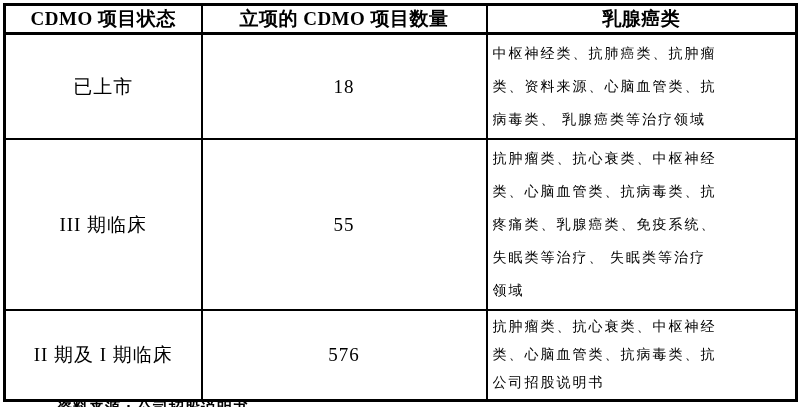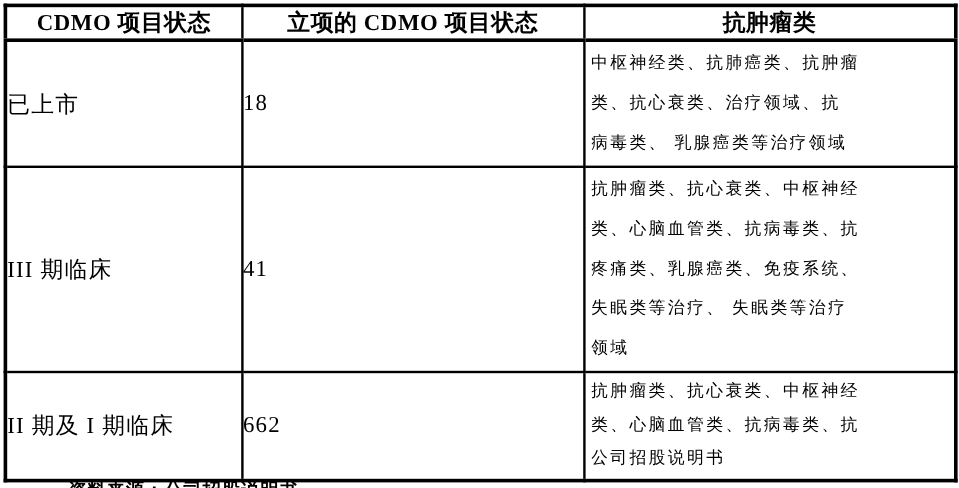--- a/index.html
+++ b/index.html
@@ -37,20 +37,21 @@
     vertical-align: middle;
     letter-spacing: 0.5px;
     border-bottom-width: 3px;
   }
 
   tr.r1 { height: 99px; }
   tr.r2 { height: 166px; }
   tr.r3 { height: 87px; }
 
   td.status, td.count {
+    text-align: center;
     vertical-align: middle;
     font-size: 19px;
     letter-spacing: 1px;
   }
   td.areas {
     vertical-align: middle;
     font-size: 14px;
     padding: 2px 4px 2px 5px;
     margin-left: 35px;
   }
@@ -79,48 +80,48 @@
 
   <table class="cdmo-table">
     <colgroup>
       <col class="c1">
       <col class="c2">
       <col class="c3">
     </colgroup>
     <thead>
       <tr>
         <th>CDMO 项目状态</th>
-        <th>立项的 CDMO 项目状态</th>
-        <th>抗肿瘤类</th>
+        <th>立项的 CDMO 项目数量</th>
+        <th>乳腺癌类</th>
       </tr>
     </thead>
     <tbody>
       <tr class="r1">
         <td class="status">已上市</td>
         <td class="count">18</td>
         <td class="areas">
           <div class="ln">中枢神经类、抗肺癌类、抗肿瘤</div>
-          <div class="ln">类、抗心衰类、治疗领域、抗</div>
+          <div class="ln">类、资料来源、心脑血管类、抗</div>
           <div class="ln">病毒类、 乳腺癌类等治疗领域</div>
         </td>
       </tr>
       <tr class="r2">
         <td class="status">III 期临床</td>
-        <td class="count">41</td>
+        <td class="count">55</td>
         <td class="areas">
           <div class="ln">抗肿瘤类、抗心衰类、中枢神经</div>
           <div class="ln">类、心脑血管类、抗病毒类、抗</div>
           <div class="ln">疼痛类、乳腺癌类、免疫系统、</div>
           <div class="ln">失眠类等治疗、 失眠类等治疗</div>
           <div class="ln">领域</div>
         </td>
       </tr>
       <tr class="r3">
         <td class="status">II 期及 I 期临床</td>
-        <td class="count">662</td>
+        <td class="count">576</td>
         <td class="areas">
           <div class="ln">抗肿瘤类、抗心衰类、中枢神经</div>
           <div class="ln">类、心脑血管类、抗病毒类、抗</div>
           <div class="ln">公司招股说明书</div>
         </td>
       </tr>
     </tbody>
   </table>
 
   <div class="footnote">资料来源：公司招股说明书</div>

